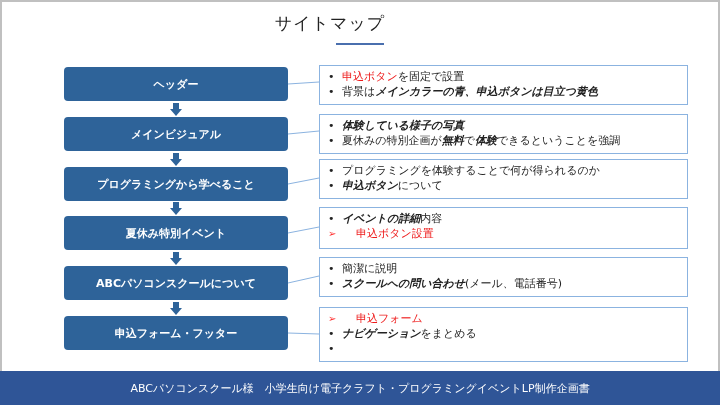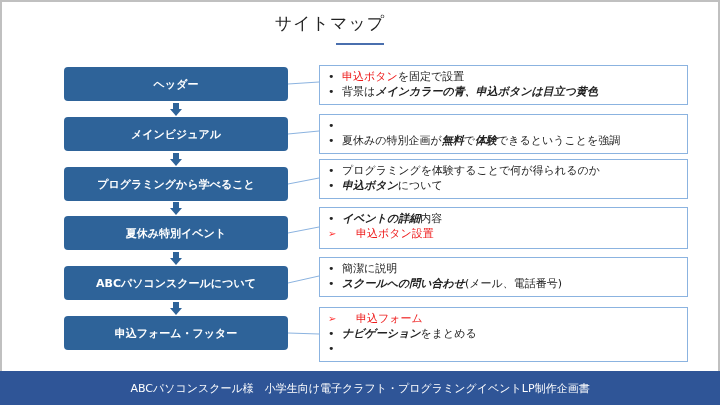--- a/index.html
+++ b/index.html
@@ -89,20 +89,21 @@
   <div class="line">
     <span class="bullet">•</span>
     <span>背景は</span>
       <span class="b">メインカラーの青、申込ボタンは目立つ黄色</span>
   </div>
 </div>
 
 <div class="note" style="top:114px;height:40px">
   <div class="line">
     <span class="bullet">•</span>
+    <span class="b">体験している様子の写真</span>
   </div>
   <div class="line">
     <span class="bullet">•</span>
     <span>夏休みの特別企画が</span>
       <span class="b">無料</span>
       <span>で</span>
       <span class="b">体験</span>
       <span>できるということを強調</span>
   </div>
 </div>

